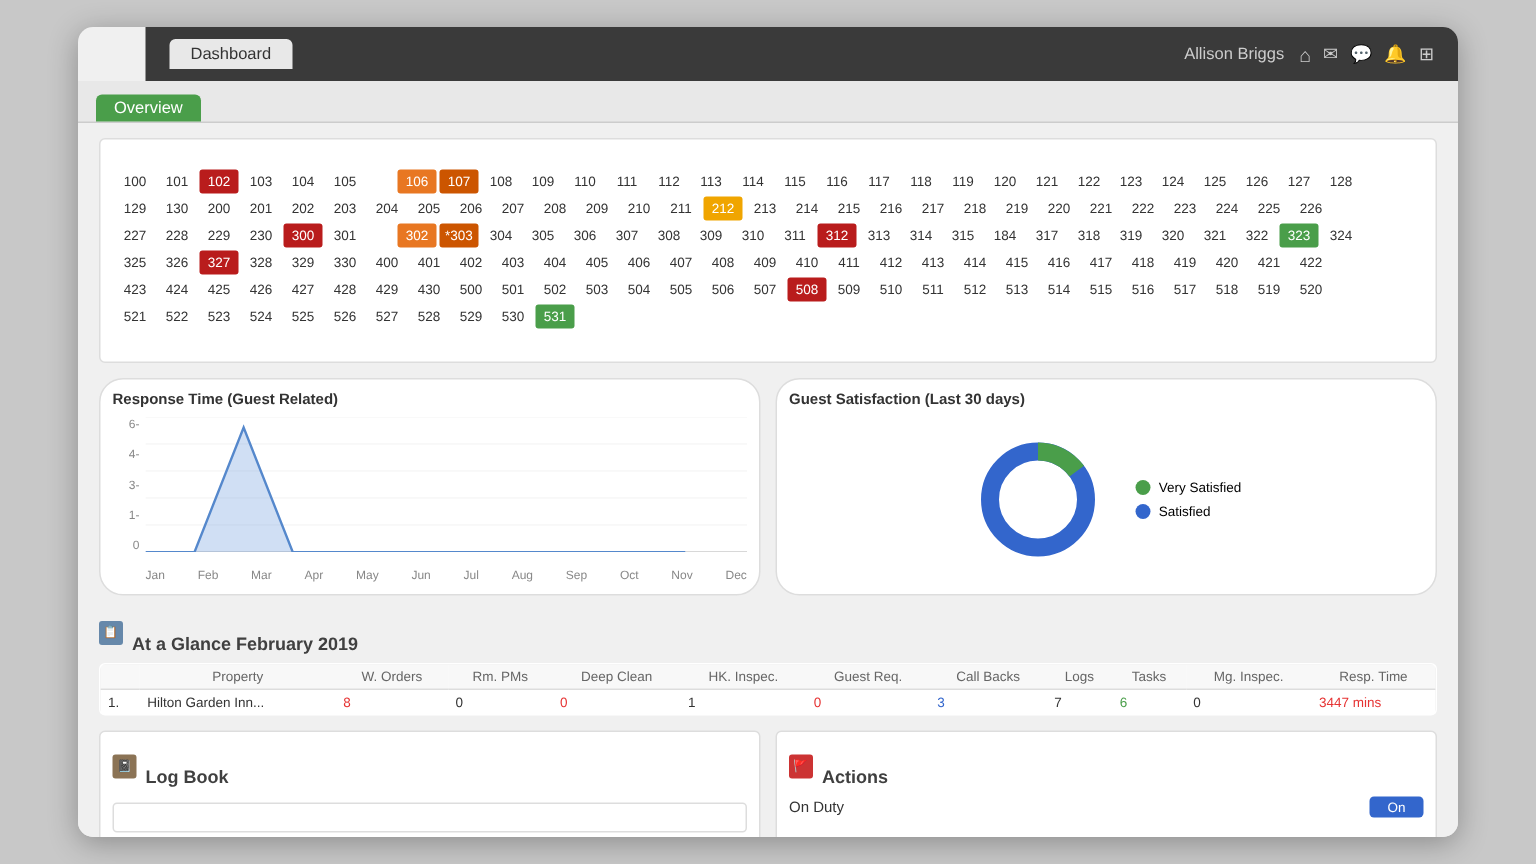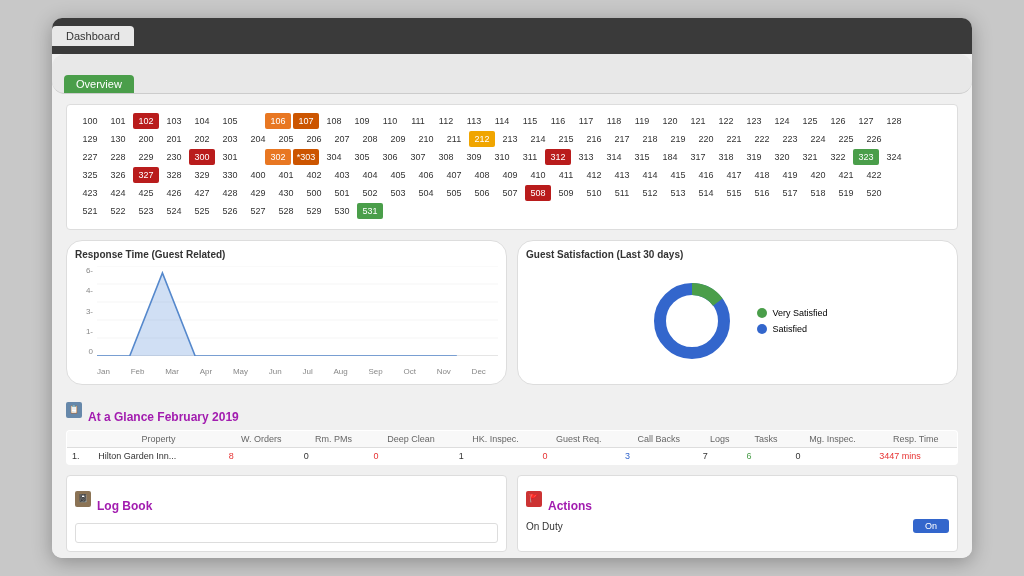--- a/index.html
+++ b/index.html
@@ -23,21 +23,22 @@
       box-shadow: 0 4px 20px rgba(0,0,0,0.3);
       display: flex;
       flex-direction: column;
     }
     .titlebar {
       background: #3a3a3a;
       height: 36px;
       display: flex;
       align-items: center;
       justify-content: space-between;
-      padding: 0 0;
+      padding: 0 16px;
+      margin-left: 45px;
     }
     .titlebar-tab {
       background: #e8e8e8;
       color: #333;
       padding: 4px 14px;
       border-radius: 4px 4px 0 0;
       font-size: 11px;
     }
     .titlebar-right {
       display: flex;
@@ -46,47 +47,46 @@
       color: #ccc;
       font-size: 11px;
     }
     .titlebar-icons {
       display: flex;
       gap: 8px;
       align-items: center;
     }
     .nav-bar {
       background: #e8e8e8;
-      height: 40px;
+      height: 28px;
       display: flex;
       align-items: flex-end;
       padding-left: 12px;
       border-bottom: 1px solid #ccc;
-      border-radius: 13px;
     }
     .nav-tab {
       background: #4a9e4a;
       color: white;
       padding: 3px 12px;
       border-radius: 4px 4px 0 0;
       font-size: 11px;
     }
     .content {
       flex: 1;
       overflow-y: auto;
       padding: 10px 14px;
       background: #f0f0f0;
     }
 
     
     .number-grid {
       background: white;
       border: 1px solid #ddd;
       border-radius: 4px;
-      padding: 8px 10px;
+      padding: 20px 10px;
       margin-bottom: 10px;
     }
     .grid-row {
       display: flex;
       flex-wrap: wrap;
       gap: 2px;
       margin-bottom: 2px;
     }
     .grid-cell {
       min-width: 26px;
@@ -144,21 +144,21 @@
     .chart-svg-container {
       position: absolute;
       left: 22px;
       right: 0;
       top: 0;
       bottom: 20px;
     }
     .chart-x-labels {
       position: absolute;
       left: 22px;
-      right: 12px;
+      right: 0;
       bottom: 0;
       display: flex;
       justify-content: space-between;
       font-size: 8px;
       color: #888;
     }
     .donut-area {
       display: flex;
       align-items: center;
       justify-content: center;
@@ -196,21 +196,21 @@
       border-radius: 2px;
       display: flex;
       align-items: center;
       justify-content: center;
       color: white;
       font-size: 8px;
     }
     .section-title {
       font-size: 12px;
       font-weight: bold;
-      color: #a21caf;
+      color: #404040;
       margin-top: 15px;
     }
     .data-table {
       width: 100%;
       border-collapse: collapse;
       font-size: 9px;
       background: white;
       border: 1px solid #ddd;
       border-radius: 4px;
       overflow: hidden;
@@ -281,20 +281,30 @@
       cursor: pointer;
     }
   </style>
 </head>
 <body>
 
 <div class="window">
 
   <div class="titlebar">
     <div class="titlebar-tab">Dashboard</div>
+    <div class="titlebar-right">
+      <span>Allison Briggs</span>
+      <div class="titlebar-icons">
+        <span style="color:#ccc;font-size:13px;">⌂</span>
+        <span style="color:#ccc;font-size:12px;">✉</span>
+        <span style="color:#ccc;font-size:12px;">💬</span>
+        <span style="color:#ccc;font-size:12px;">🔔</span>
+        <span style="color:#ccc;font-size:12px;">⊞</span>
+      </div>
+    </div>
   </div>
 
   <div class="nav-bar">
     <div class="nav-tab">Overview</div>
   </div>
 
   <div class="content">
 
     <div class="number-grid">
 

